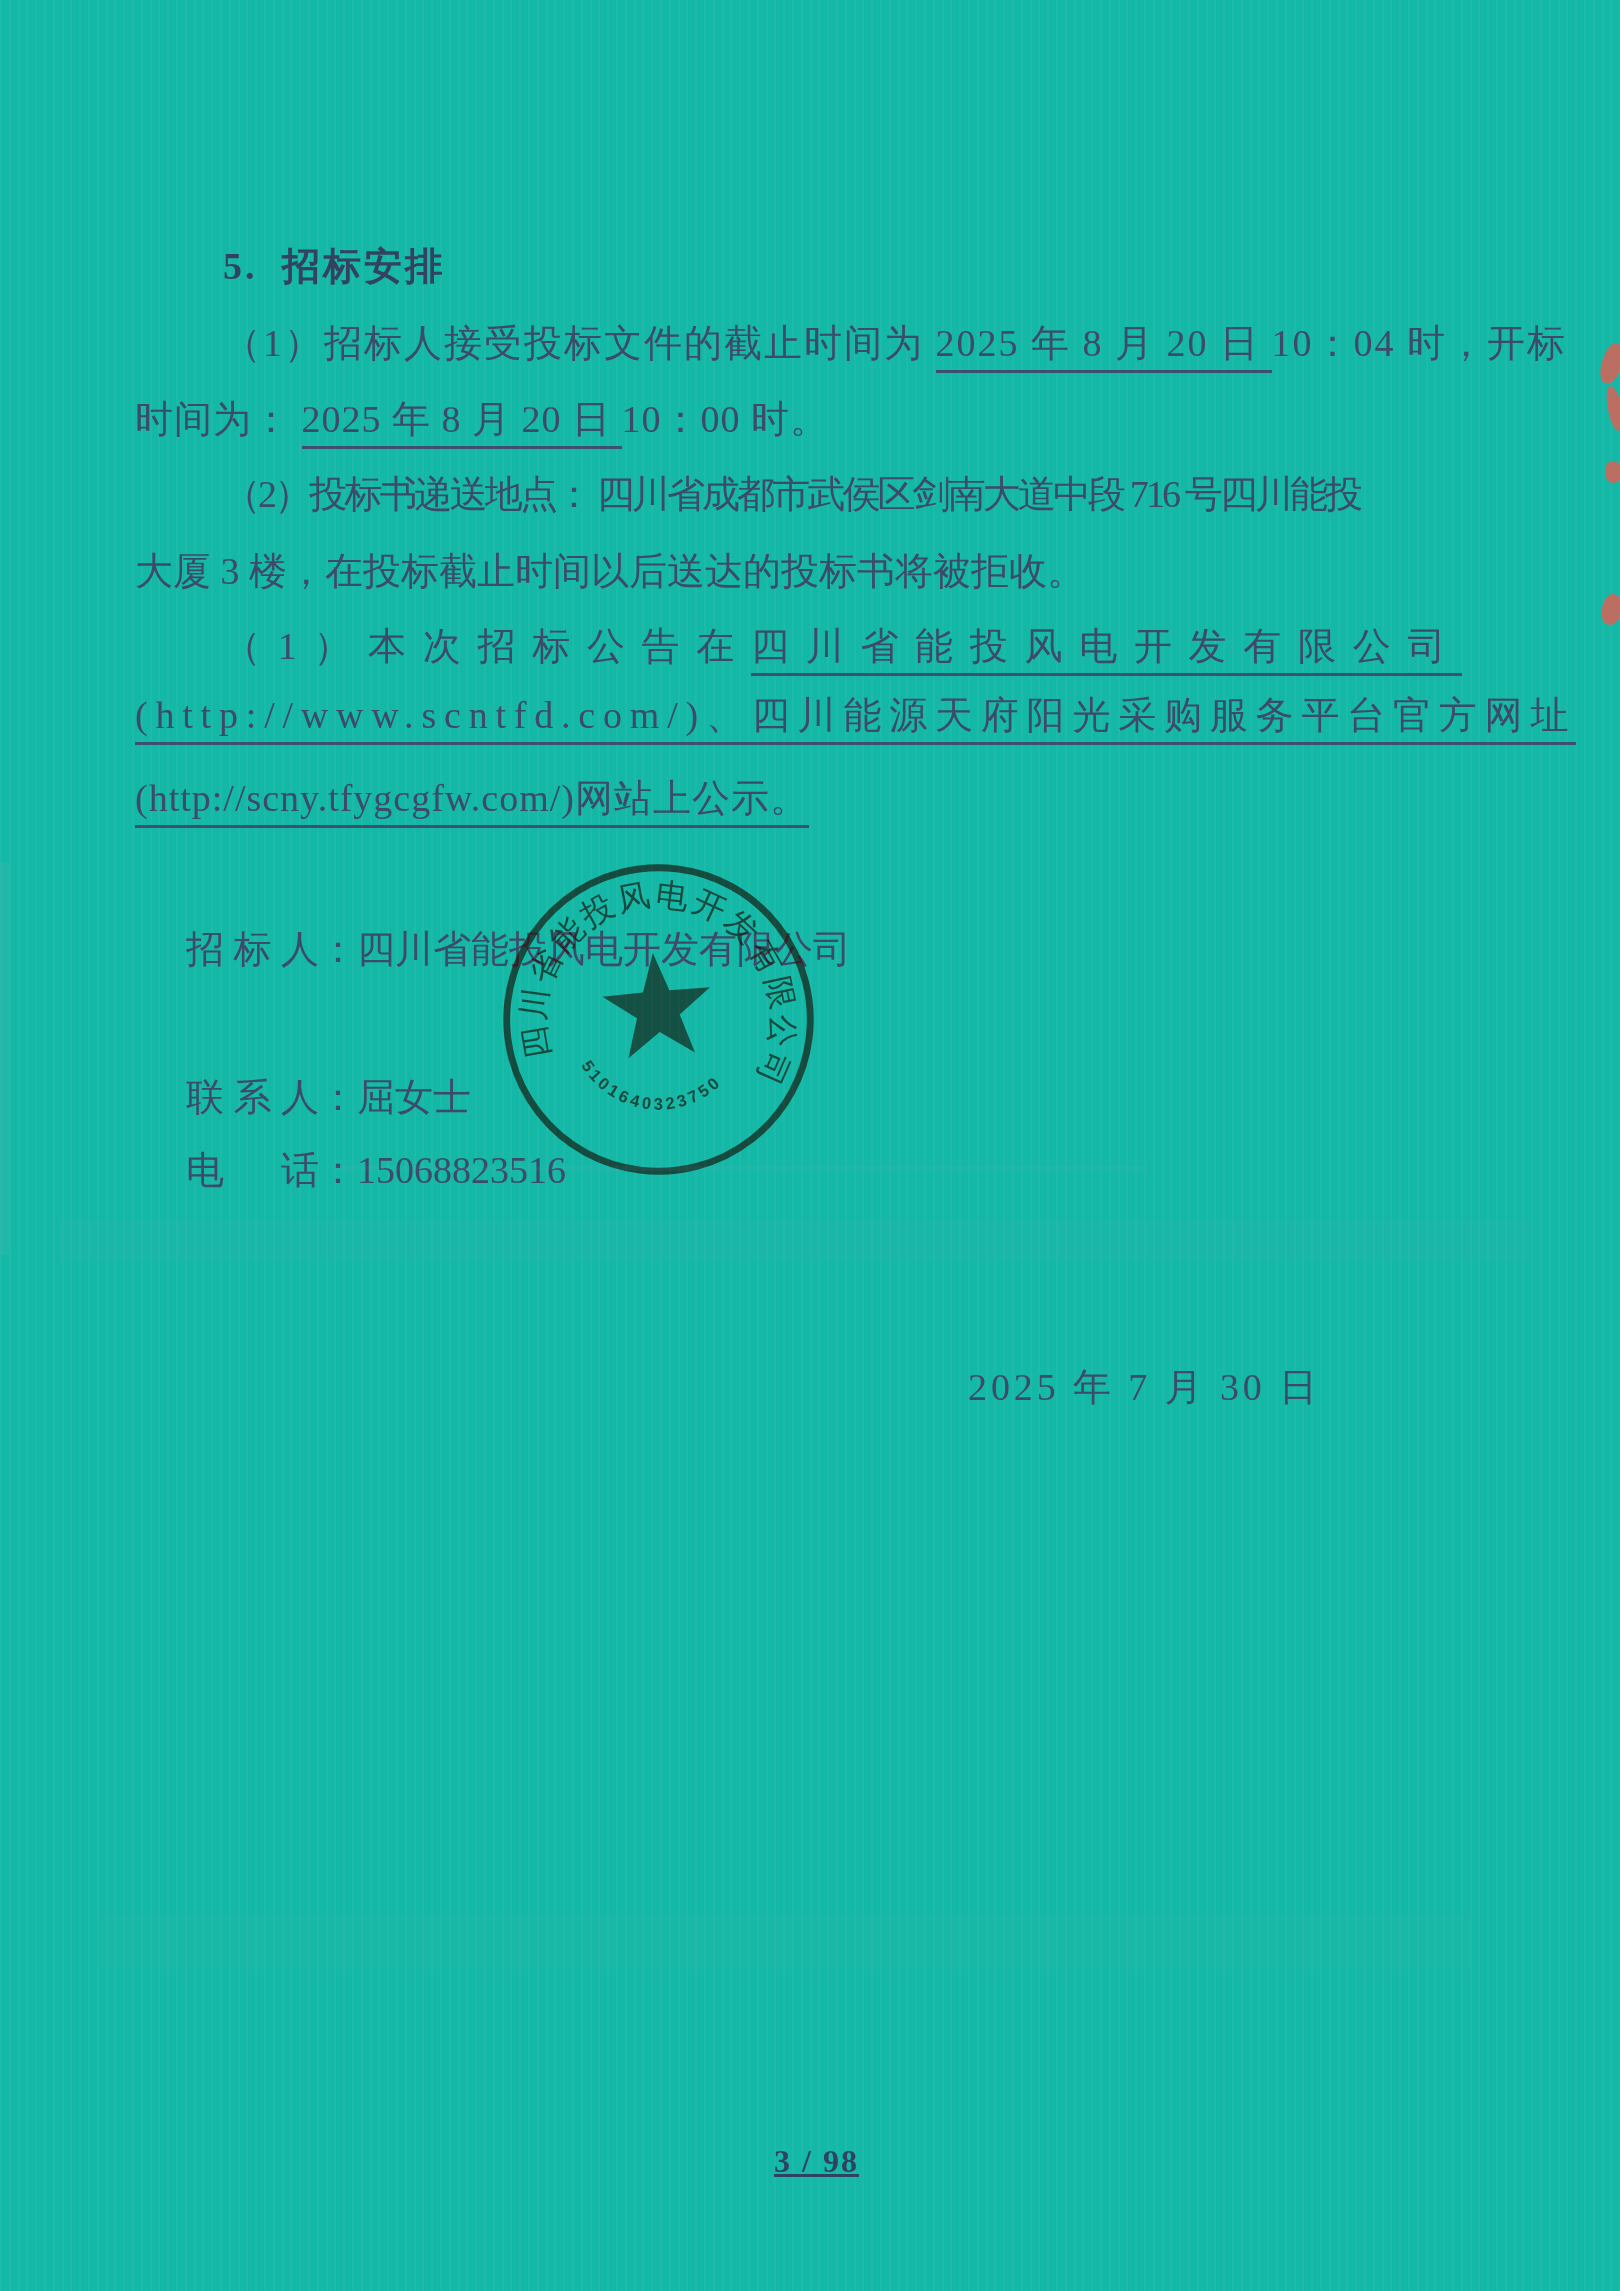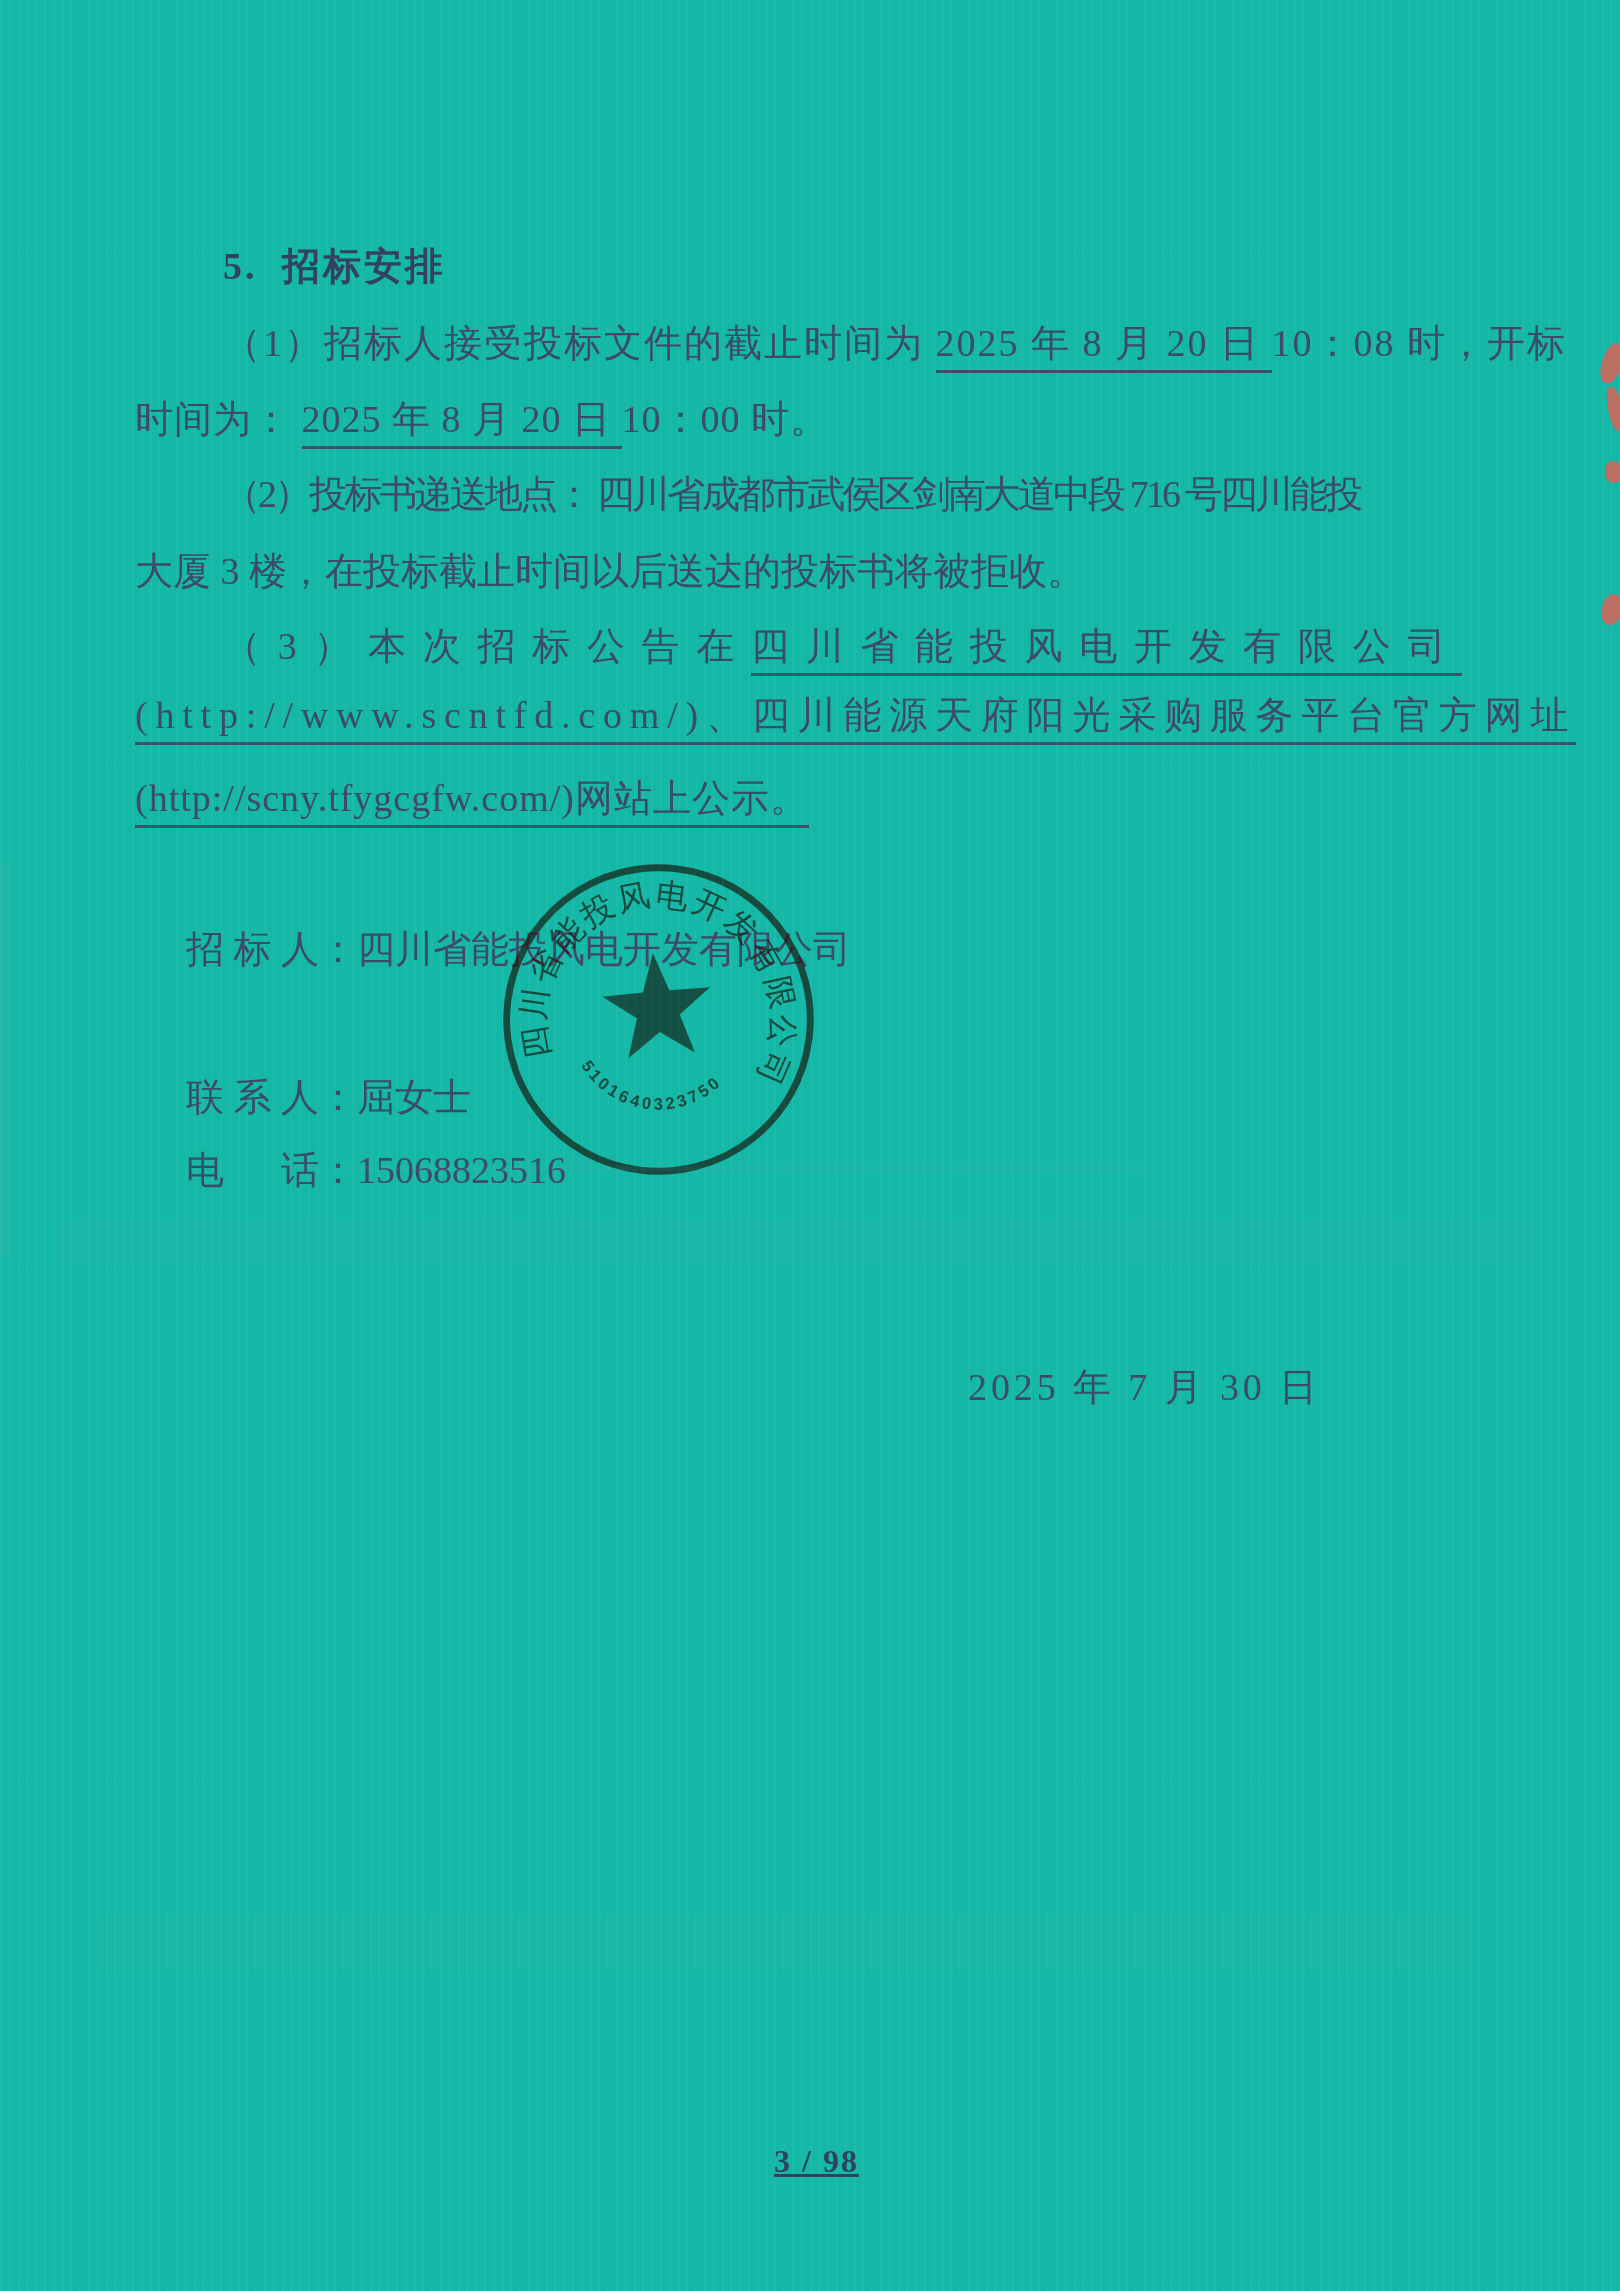--- a/index.html
+++ b/index.html
@@ -36,28 +36,28 @@
   .frag{position:absolute;opacity:.78;border-radius:45% 55% 50% 50%;}
 </style>
 </head>
 <body>
 
 <div class="page">
   <div class="scan-texture"></div>
 
   <div class="tl heading" style="left:223px;top:243px;">5.  招标安排</div>
 
-  <div class="tl" style="left:223px;top:320px;letter-spacing:2px;"><span>（1）招标人接受投标文件的截止时间为 </span><span class="u">2025 年 8 月 20 日 </span><span>10：08 时，开标</span></div>
+  <div class="tl" style="left:223px;top:320px;letter-spacing:2px;"><span>（1）招标人接受投标文件的截止时间为 </span><span class="u">2025 年 8 月 20 日 </span><span>10：04 时，开标</span></div>
 
   <div class="tl" style="left:135px;top:396px;letter-spacing:1px;"><span>时间为： </span><span class="u">2025 年 8 月 20 日 </span><span>10：00 时。</span></div>
 
   <div class="tl" style="left:223px;top:471px;letter-spacing:-2.9px;">（2）投标书递送地点： 四川省成都市武侯区剑南大道中段 716 号四川能投</div>
   <div class="tl" style="left:135px;top:548px;">大厦 3 楼，在投标截止时间以后送达的投标书将被拒收。</div>
 
-  <div class="tl" style="left:223px;top:623px;letter-spacing:16.7px;"><span>（3）本次招标公告在</span><span class="u">四川省能投风电开发有限公司</span></div>
+  <div class="tl" style="left:223px;top:623px;letter-spacing:16.7px;"><span>（1）本次招标公告在</span><span class="u">四川省能投风电开发有限公司</span></div>
 
   <div class="tl" style="left:135px;top:692px;letter-spacing:7.8px;"><span class="u">(http://www.scntfd.com/)、四川能源天府阳光采购服务平台官方网址</span></div>
 
   <div class="tl" style="left:135px;top:775px;letter-spacing:1px;"><span class="u">(http://scny.tfygcgfw.com/)网站上公示。</span></div>
 
   <div class="contact-row" style="left:186px;top:924px;"><span class="contact-label">招 标 人：</span><span>四川省能投风电开发有限公司</span></div>
 
 
   <div class="contact-row" style="left:186px;top:1072px;"><span class="contact-label">联 系 人：</span><span>屈女士</span></div>
 

